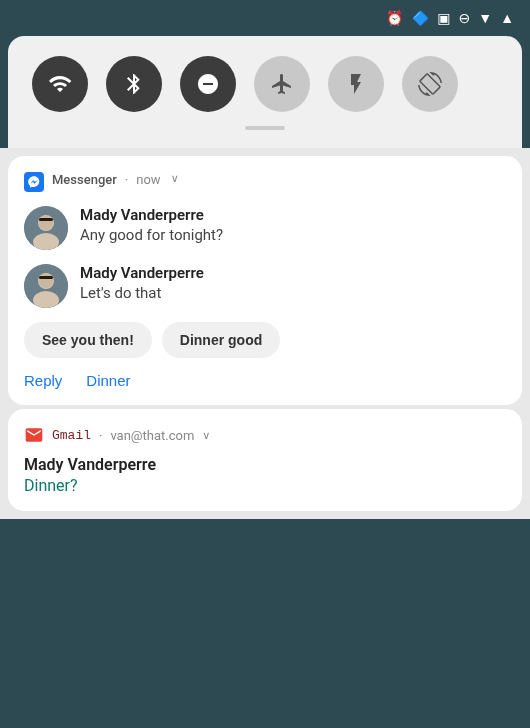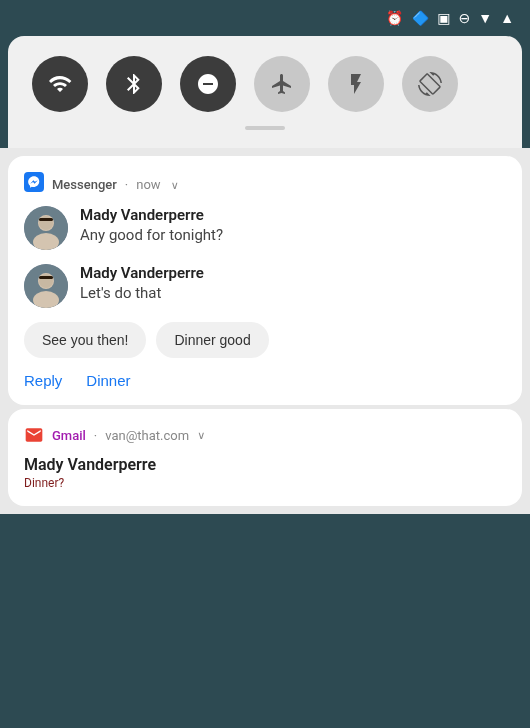--- a/index.html
+++ b/index.html
@@ -76,21 +76,21 @@
     .notif-card {
       background: #fff;
       border-radius: 16px;
       padding: 16px 16px;
       overflow: hidden;
     }
 
     
     .notif-header {
       display: flex;
-      align-items: flex-end;
+      align-items: flex-start;
       gap: 8px;
       margin-bottom: 14px;
     }
     .notif-app-icon {
       width: 20px;
       height: 20px;
       background: #1877f2;
       border-radius: 4px;
       display: flex;
       align-items: center;
@@ -166,20 +166,21 @@
     }
     .smart-reply-btn {
       background: #f0f0f0;
       border: none;
       border-radius: 20px;
       padding: 10px 18px;
       font-size: 14px;
       color: #333;
       cursor: pointer;
       white-space: nowrap;
+      font-weight: bold;
     }
 
     
     .notif-actions {
       display: flex;
       gap: 24px;
     }
     .action-btn {
       background: none;
       border: none;
@@ -199,40 +200,41 @@
     }
     .gmail-icon {
       width: 20px;
       height: 20px;
       display: flex;
       align-items: center;
       justify-content: center;
     }
     .gmail-app-name {
       font-size: 13px;
-      color: #a21caf;
+      color: #7f1d1d;
       font-weight: 500;
+      font-family: Liberation Mono, monospace;
     }
     .gmail-account {
       font-size: 13px;
       color: #888;
     }
     .gmail-expand {
       font-size: 11px;
       color: #888;
     }
     .gmail-sender {
       font-size: 16px;
       font-weight: 600;
       color: #222;
       margin-bottom: 2px;
     }
     .gmail-subject {
-      font-size: 12px;
-      color: #7f1d1d;
+      font-size: 16px;
+      color: #0f766e;
     }
   </style>
 </head>
 <body>
 
 <div class="status-bar">
   <span class="status-icon">⏰</span>
   <span class="status-icon">🔷</span>
   <span class="status-icon">▣</span>
   <span class="status-icon">⊖</span>

